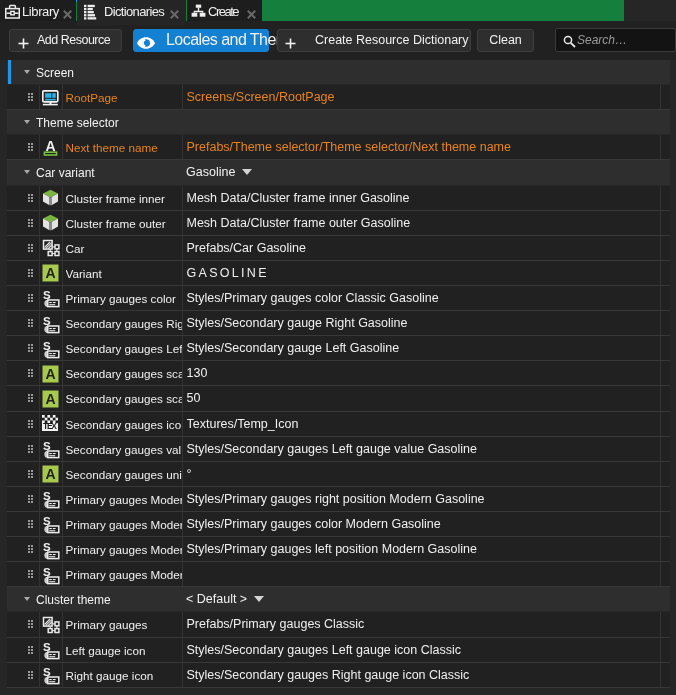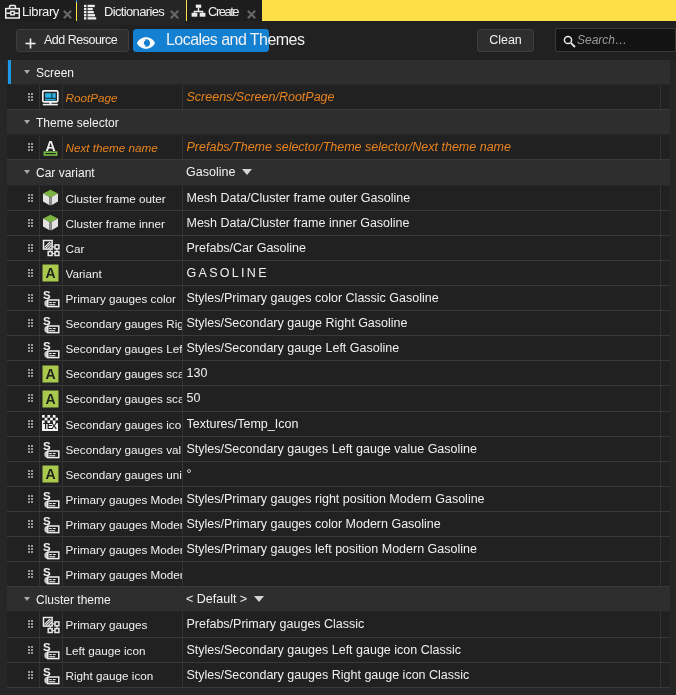--- a/index.html
+++ b/index.html
@@ -1,36 +1,36 @@
 <!DOCTYPE html>
 <html><head><meta charset="utf-8"><style>
 * { margin:0; padding:0; box-sizing:border-box; }
 html,body { width:676px; height:695px; background:#262626; font-family:"Liberation Sans", sans-serif; overflow:hidden; }
-#tabbar { position:absolute; left:0; top:0; width:676px; height:21px; background:#fde047; }
+#tabbar { position:absolute; left:0; top:0; width:624px; height:21px; background:#15803d; }
 .tab { position:absolute; top:0; height:21px; color:#f1f1f1; font-size:13px; }
 .tab .ticon { position:absolute; top:3.5px; }
 .tab .tlabel { position:absolute; top:3.5px; white-space:nowrap; }
 .tab .tclose { position:absolute; top:6.5px; }
 #toolbar { position:absolute; left:0; top:21px; width:676px; height:39px; background:#212121; }
 .btn { position:absolute; top:8px; height:22.5px; background:#2e2e2e; border:1px solid #3d3d3d; border-radius:3px; color:#f1f1f1; font-size:12.5px; line-height:20.5px; white-space:nowrap; }
 #table { position:absolute; left:7px; top:60px; width:663px; }
 .row { position:relative; width:663px; height:25.12px; }
 .hrow { background:#2e2e2e; border-bottom:1px solid #272727; }
 .drow { background:#212121; border-bottom:1px solid #383838; }
 .tri { position:absolute; left:16.5px; top:10px; width:0; height:0; border-left:3.9px solid transparent; border-right:3.9px solid transparent; border-top:4.7px solid #a9a9a9; }
 .htext { position:absolute; left:29px; top:5.5px; font-size:12px; color:#f2f2f2; }
 .hval { position:absolute; left:179px; top:5px; font-size:12.5px; color:#f2f2f2; }
 .ddtri { display:inline-block; width:0; height:0; border-left:5px solid transparent; border-right:5px solid transparent; border-top:6px solid #d4d4d4; margin-left:7px; vertical-align:1px; }
 .grip { position:absolute; left:20.5px; top:8px; width:2px; height:2px; background:#999;
   box-shadow:3px 0 #999, 0 3px #999, 3px 3px #999, 0 6px #999, 3px 6px #999; }
 .vsep { position:absolute; top:0; bottom:0; width:1px; background:#333; }
 .icon { position:absolute; left:35px; top:3.5px; }
 .name { position:absolute; left:58.5px; top:6px; width:116.5px; font-size:11.7px; color:#f0f0f0; white-space:nowrap; overflow:hidden; }
 .val { position:absolute; left:179.5px; top:5px; width:473px; font-size:12.5px; color:#f0f0f0; white-space:nowrap; overflow:hidden; }
-.orange { color:#e8831d !important;font-style:italic; }
+.orange { color:#e8831d !important; }
 #bluebar { position:absolute; left:1px; top:0; width:3px; height:100%; background:#1c97ea; }
 </style></head><body>
 <div id="tabbar">
 <div class="tab" style="left:0;width:76px;background:#1d1d1d;">
       <span class="ticon" style="left:5px;"><svg width="15" height="15" viewBox="0 0 15 15">
 <path d="M4.6,4.8 V2.4 a0.8,0.8 0 0 1 0.8,-0.8 h4.2 a0.8,0.8 0 0 1 0.8,0.8 V4.8" fill="none" stroke="#ededed" stroke-width="1.5"></path>
 <rect x="0.75" y="4.6" width="13.5" height="9.4" fill="none" stroke="#ededed" stroke-width="1.5"></rect>
 <line x1="1.5" y1="9.2" x2="5.6" y2="9.2" stroke="#ededed" stroke-width="1.5"></line>
 <line x1="9.4" y1="9.2" x2="13.5" y2="9.2" stroke="#ededed" stroke-width="1.5"></line>
 <rect x="5.8" y="7.4" width="3.4" height="3.4" fill="none" stroke="#ededed" stroke-width="1.4"></rect>
@@ -78,37 +78,46 @@
           <g stroke="#686868" stroke-width="2">
             <line x1="0.8" y1="0.8" x2="8.2" y2="8.2"></line>
             <line x1="8.2" y1="0.8" x2="0.8" y2="8.2"></line>
           </g>
         </svg></span>
     </div>
 <div style="position:absolute;left:76px;top:0;width:2px;height:2px;background:#1c97ea;"></div>
 <div style="position:absolute;left:184px;top:0;width:2px;height:2px;background:#1c97ea;"></div>
 </div>
 <div id="toolbar">
-<div class="btn" style="left:16px;width:113px;text-align:right;">
+<div class="btn" style="left:9px;width:113px;text-align:right;">
       <span style="position:absolute;left:8px;top:5px;"><svg width="11" height="11" viewBox="0 0 11 11">
           <g stroke="#f1f1f1" stroke-width="1.6">
             <line x1="5.5" y1="0.5" x2="5.5" y2="10.5"></line>
             <line x1="0.5" y1="5.5" x2="10.5" y2="5.5"></line>
           </g>
         </svg></span>
       <span style="position:absolute;left:27px;letter-spacing:-0.5px;">Add Resource</span>
     </div>
 <div class="btn" style="left:133px;width:136px;background:#1480d2;border-color:#1480d2;">
       <span style="position:absolute;left:3px;top:5px;"><svg width="18" height="12" viewBox="0 0 18 12">
 <path d="M9,0.2 C13.2,0.2 16.7,2.9 18,6 C16.7,9.1 13.2,11.8 9,11.8 C4.8,11.8 1.3,9.1 0,6 C1.3,2.9 4.8,0.2 9,0.2 Z" fill="#ffffff"></path>
 <circle cx="9.2" cy="6" r="3.8" fill="#1480d2"></circle>
 <path d="M8.2,2.8 A3.4,3.4 0 0 0 8.2,9.2" fill="none" stroke="#ffffff" stroke-width="1.6"></path>
 </svg></span>
       <span style="position:absolute;left:32px;font-size:16px;letter-spacing:-0.55px;">Locales and Themes</span>
     </div>
+<div class="btn" style="left:277px;width:194px;">
+      <span style="position:absolute;left:7px;top:5px;"><svg width="11" height="11" viewBox="0 0 11 11">
+          <g stroke="#f1f1f1" stroke-width="1.6">
+            <line x1="5.5" y1="0.5" x2="5.5" y2="10.5"></line>
+            <line x1="0.5" y1="5.5" x2="10.5" y2="5.5"></line>
+          </g>
+        </svg></span>
+      <span style="position:absolute;left:37px;">Create Resource Dictionary</span>
+    </div>
 <div class="btn" style="left:477px;width:57px;text-align:center;">Clean</div>
 <div style="position:absolute;left:555px;top:7px;width:121px;height:23.5px;background:#131313;border:1px solid #3a3a3a;border-radius:2px;">
       <span style="position:absolute;left:7px;top:5px;"><svg width="13" height="13" viewBox="0 0 13 13">
 <circle cx="5" cy="5" r="3.6" fill="none" stroke="#e8e8e8" stroke-width="1.5"></circle>
 <line x1="7.8" y1="7.8" x2="12" y2="12" stroke="#e8e8e8" stroke-width="1.8"></line>
 </svg></span>
       <span style="position:absolute;left:21px;top:4px;font-size:12px;font-style:italic;color:#9a9a9a;">Search…</span>
     </div>
 </div>
 <div id="table">
@@ -161,37 +170,37 @@
       <div class="vsep" style="left:31.5px;"></div>
       <div class="vsep" style="left:54.5px;"></div>
       <div class="vsep" style="left:175px;"></div>
       <div class="vsep" style="left:653px;"></div>
       <div class="icon"><svg width="17" height="17" viewBox="0 0 17 17">
 <polygon points="8.5,0.7 16,4.6 8.5,8.5 1,4.6" fill="#7ab33f"></polygon>
 <polygon points="1,4.6 7.5,8 7.5,16.2 1,12.4" fill="#e3e3e3"></polygon>
 <polygon points="16,4.6 16,12.4 9.5,16.2 9.5,8" fill="#e3e3e3"></polygon>
 <polygon points="7.5,8.6 9.5,8.6 9.5,16.2 7.5,16.2" fill="#8f8f8f"></polygon>
 </svg></div>
-      <div class="name">Cluster frame outer</div>
-      <div class="val">Mesh Data/Cluster frame outer Gasoline</div>
+      <div class="name">Cluster frame inner</div>
+      <div class="val">Mesh Data/Cluster frame inner Gasoline</div>
     </div>
 <div class="row drow">
       <div class="grip"></div>
       <div class="vsep" style="left:31.5px;"></div>
       <div class="vsep" style="left:54.5px;"></div>
       <div class="vsep" style="left:175px;"></div>
       <div class="vsep" style="left:653px;"></div>
       <div class="icon"><svg width="17" height="17" viewBox="0 0 17 17">
 <polygon points="8.5,0.7 16,4.6 8.5,8.5 1,4.6" fill="#7ab33f"></polygon>
 <polygon points="1,4.6 7.5,8 7.5,16.2 1,12.4" fill="#e3e3e3"></polygon>
 <polygon points="16,4.6 16,12.4 9.5,16.2 9.5,8" fill="#e3e3e3"></polygon>
 <polygon points="7.5,8.6 9.5,8.6 9.5,16.2 7.5,16.2" fill="#8f8f8f"></polygon>
 </svg></div>
-      <div class="name">Cluster frame inner</div>
-      <div class="val">Mesh Data/Cluster frame inner Gasoline</div>
+      <div class="name">Cluster frame outer</div>
+      <div class="val">Mesh Data/Cluster frame outer Gasoline</div>
     </div>
 <div class="row drow">
       <div class="grip"></div>
       <div class="vsep" style="left:31.5px;"></div>
       <div class="vsep" style="left:54.5px;"></div>
       <div class="vsep" style="left:175px;"></div>
       <div class="vsep" style="left:653px;"></div>
       <div class="icon"><svg width="18" height="18" viewBox="0 0 18 18">
 <g stroke="#e9e9e9" fill="none" stroke-width="1.5">
 <rect x="1.5" y="1.5" width="8.6" height="8.6"></rect>

